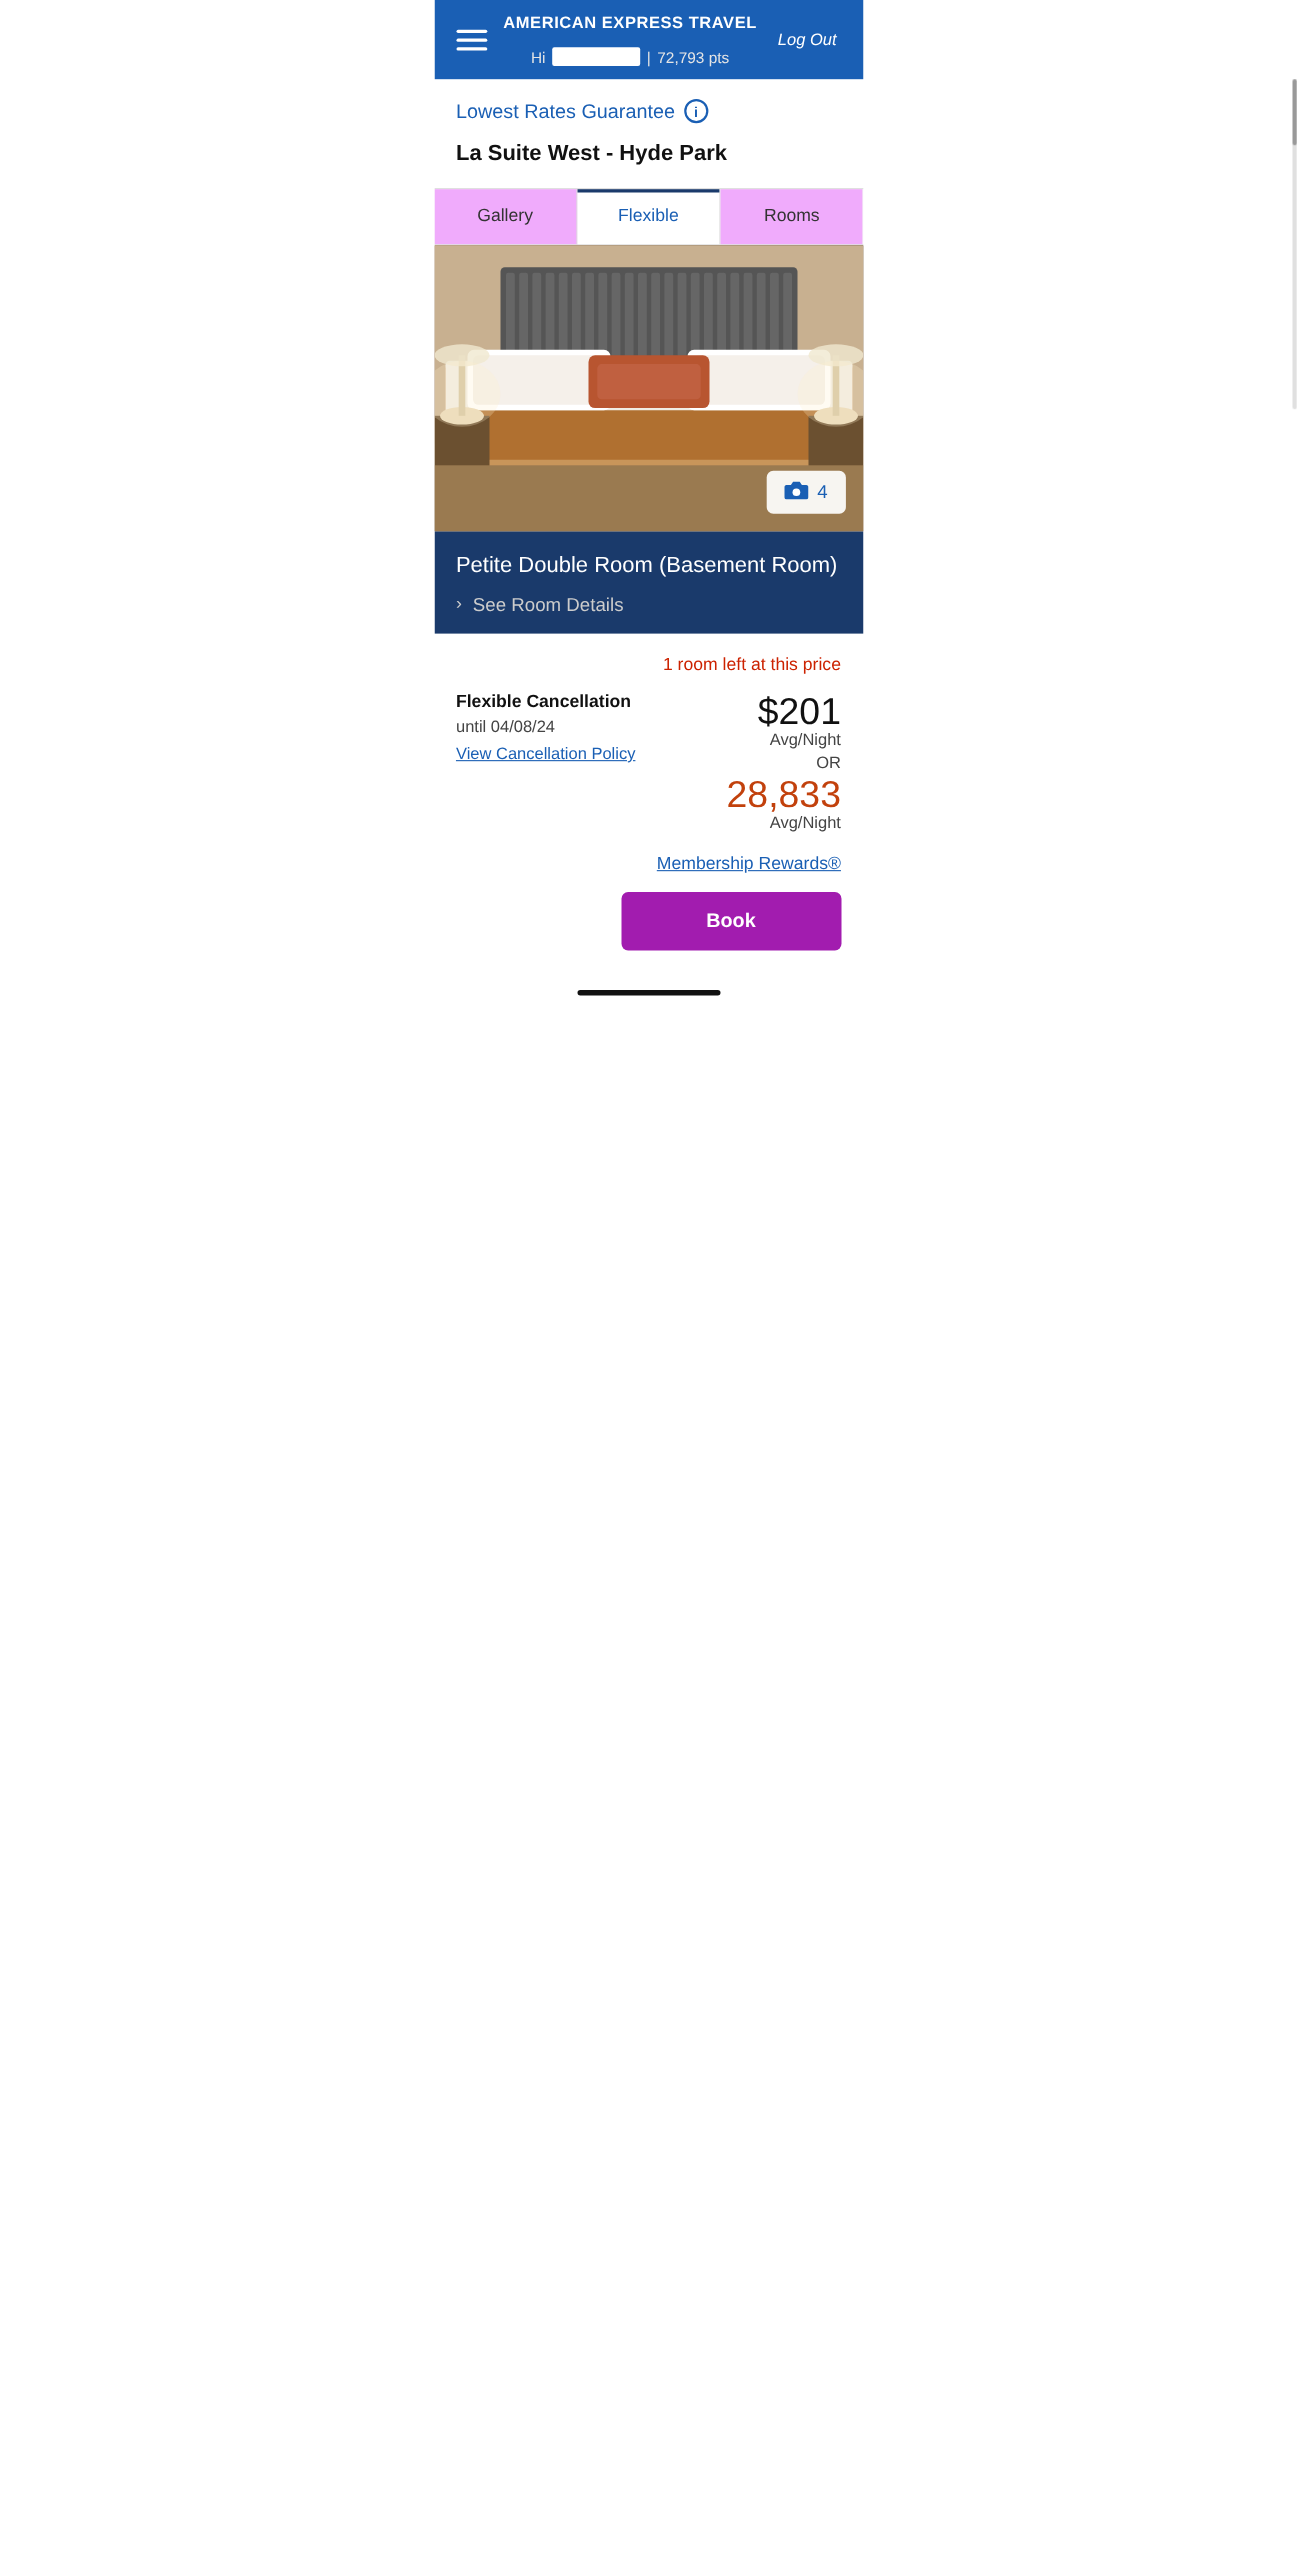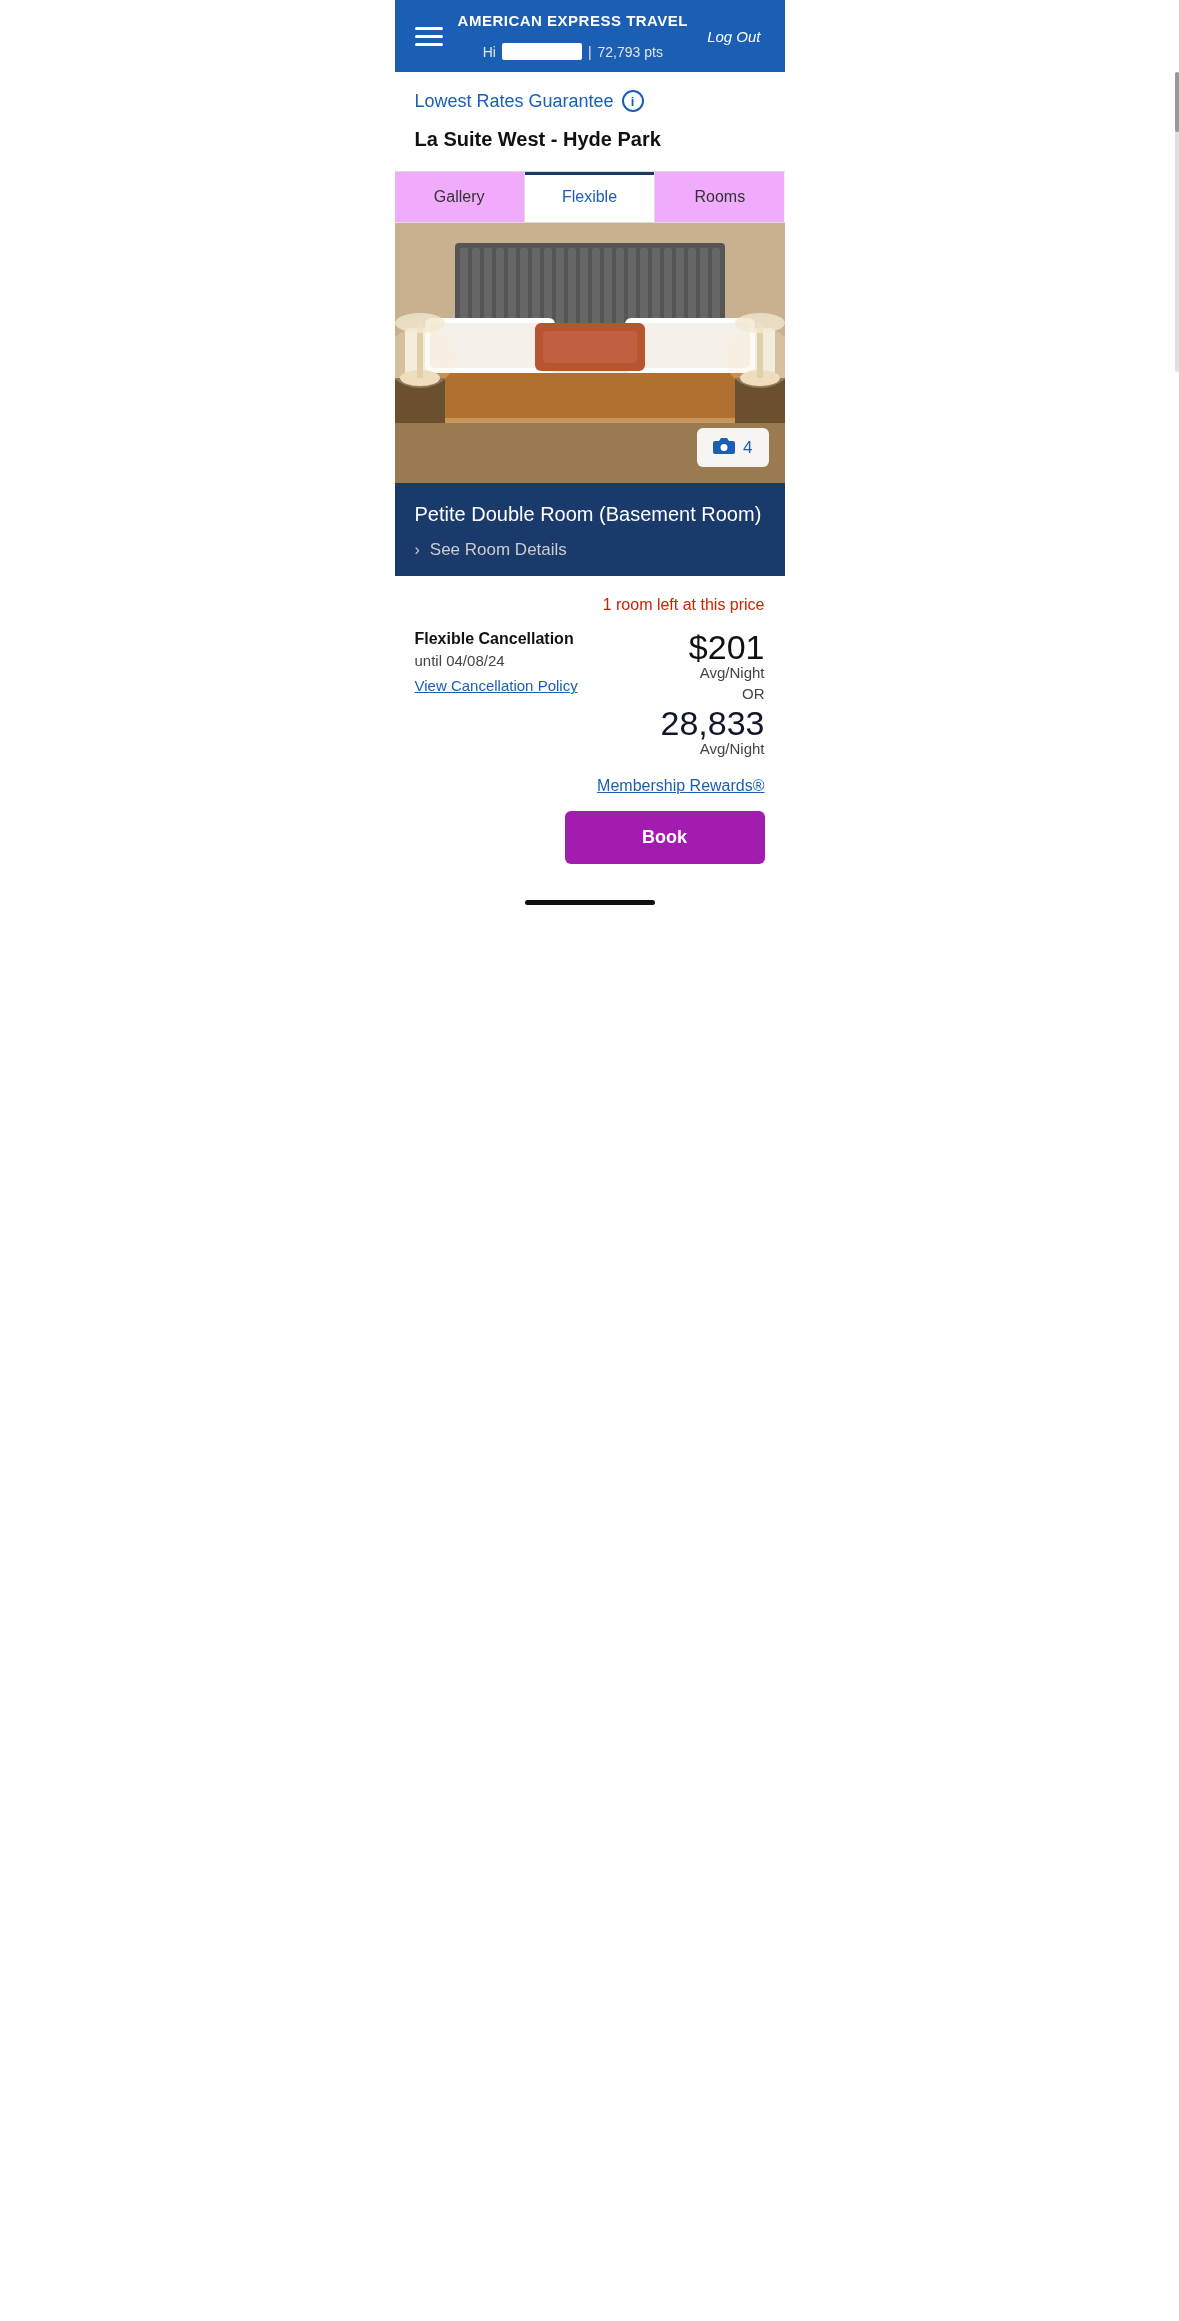--- a/index.html
+++ b/index.html
@@ -312,21 +312,21 @@
     .price-or {
       font-size: 15px;
       color: #444;
       text-align: right;
       margin: 4px 0;
     }
 
     .points-amount {
       font-size: 34px;
       font-weight: 400;
-      color: #0f172a;
+      color: #c2410c;
       line-height: 1;
     }
 
     .points-label {
       font-size: 15px;
       color: #444;
       text-align: right;
     }
 
     

